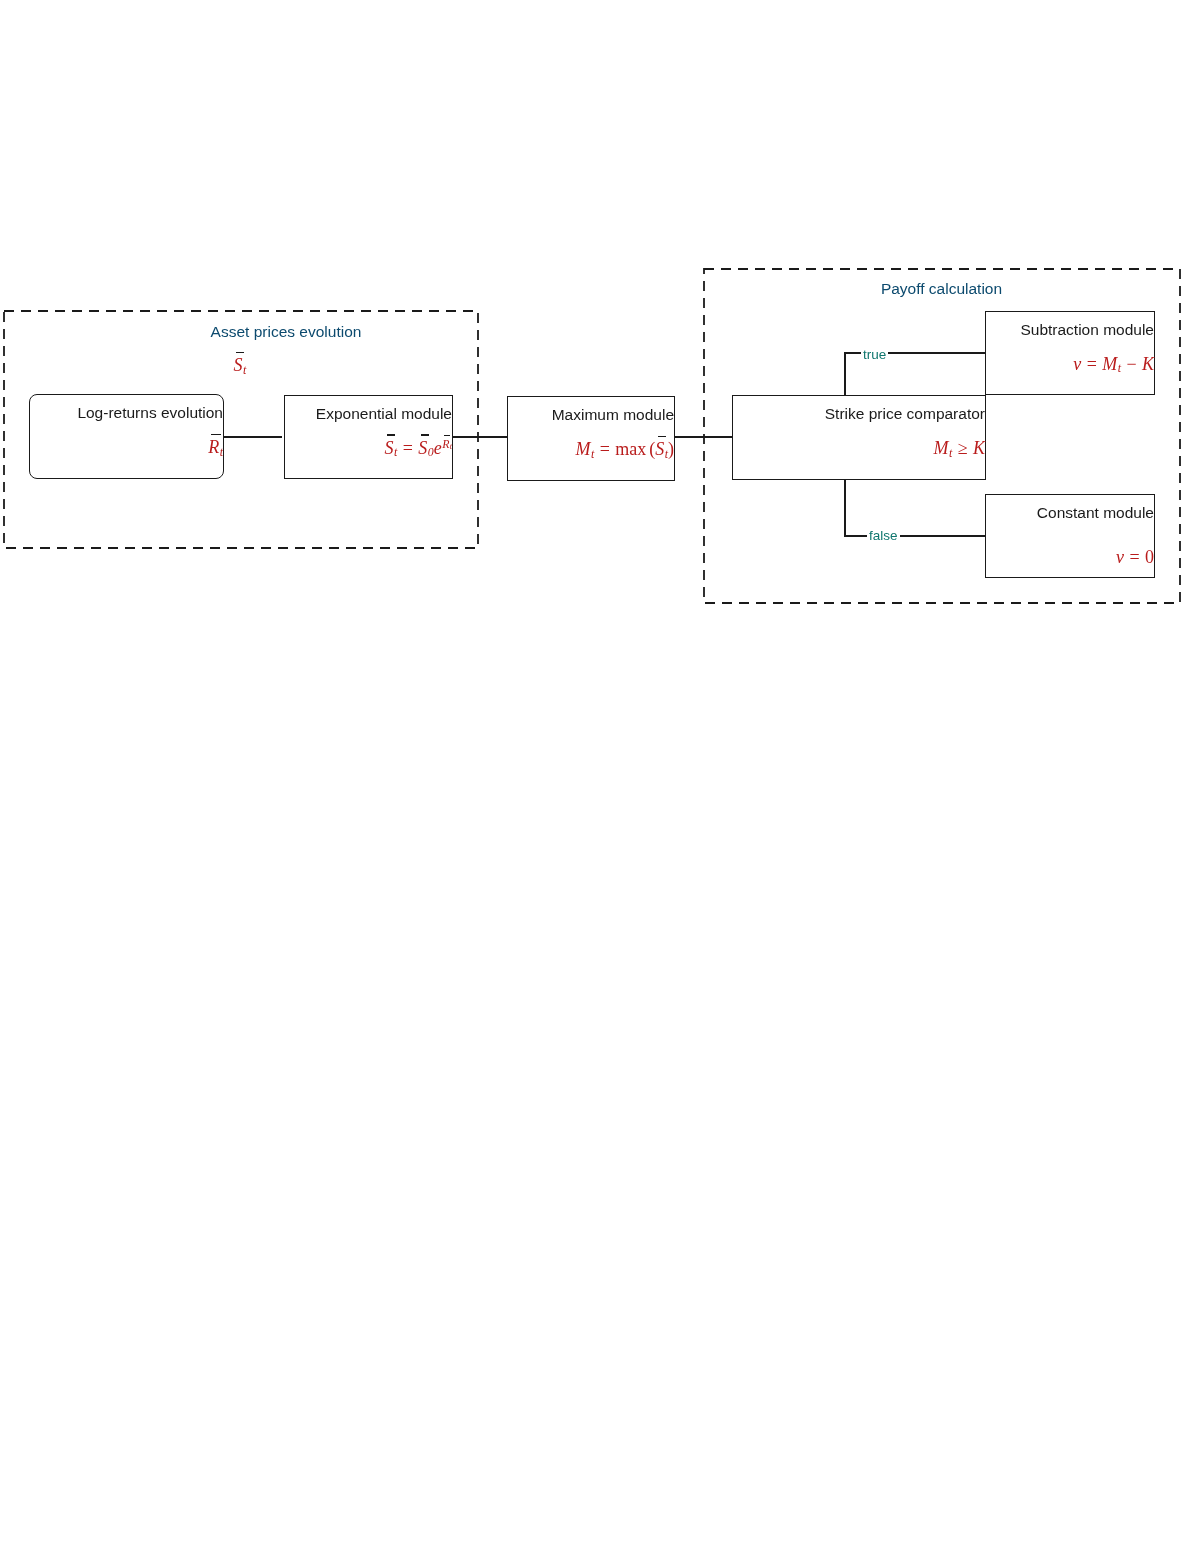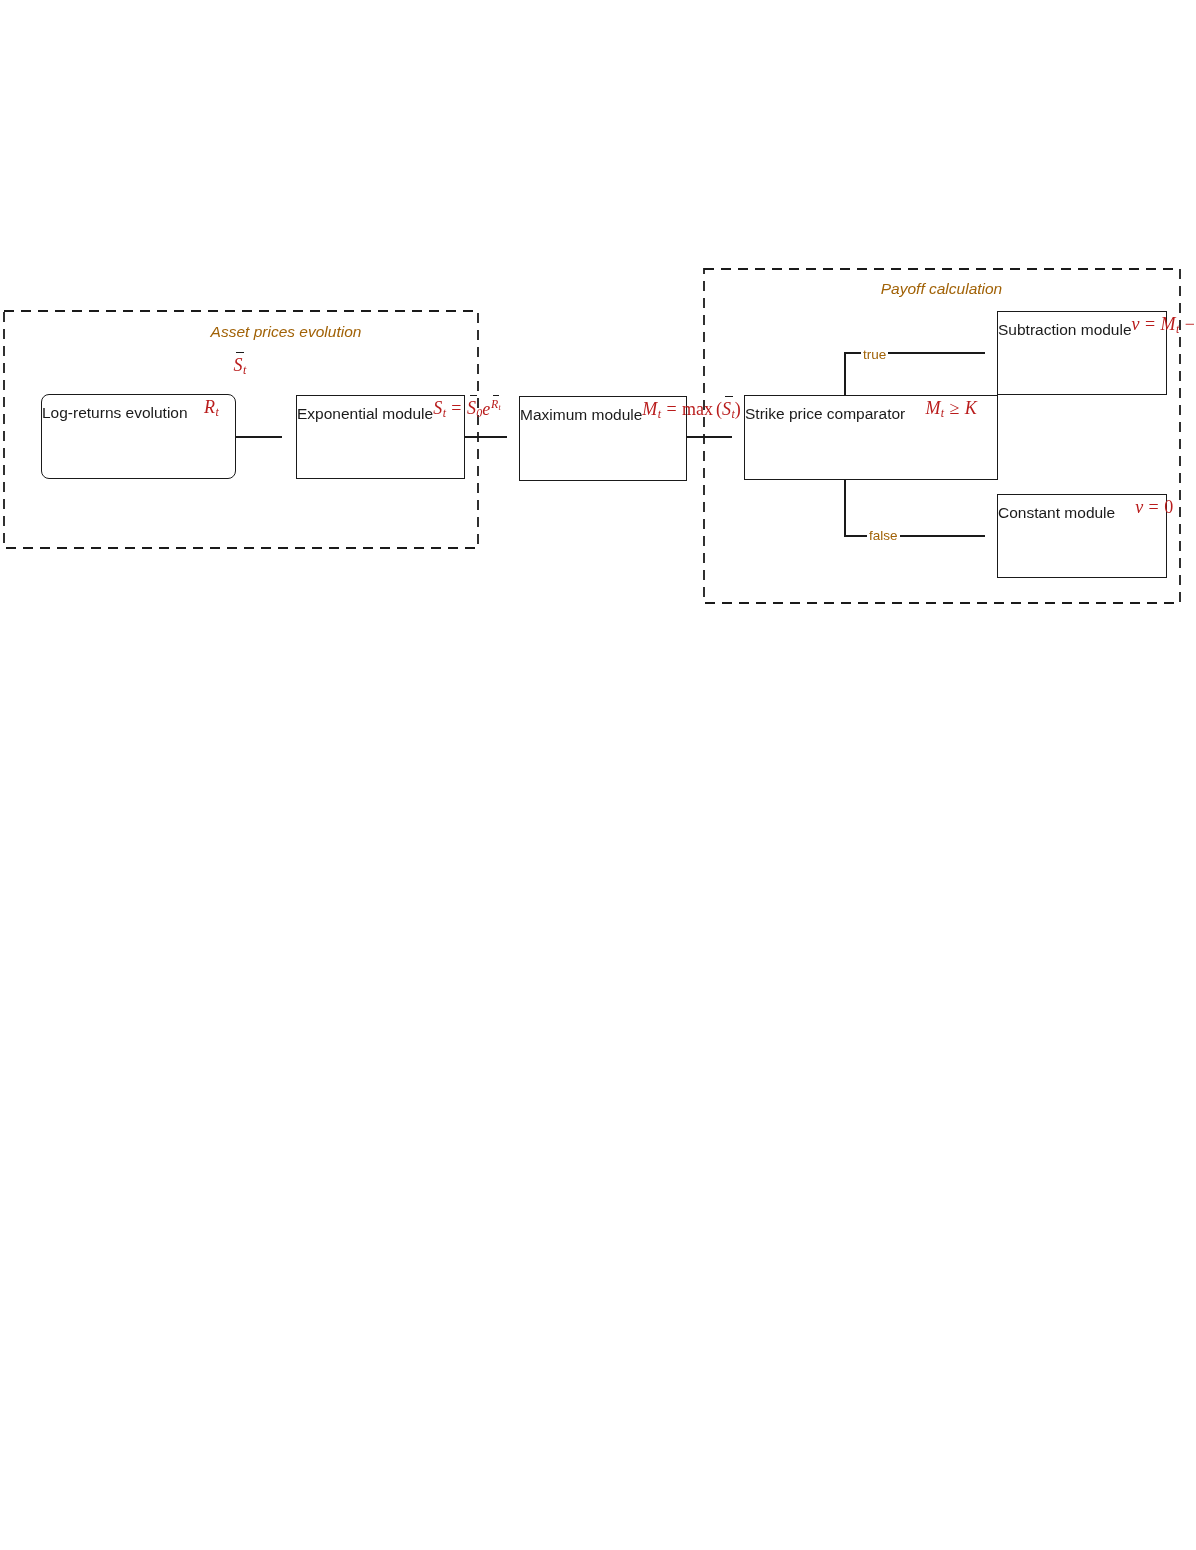--- a/index.html
+++ b/index.html
@@ -2,30 +2,30 @@
 <html><head>
 <meta charset="utf-8">
 <style>
   html,body{margin:0;padding:0;background:#fff;}
   .canvas{
     position:relative;width:1196px;height:1550px;background:#ffffff;
     font-family:"Liberation Sans",sans-serif;color:#1a1a1a;overflow:hidden;
   }
   .dash-layer{position:absolute;left:0;top:0;width:1196px;height:1550px;}
   .group-title{
-    position:absolute;text-align:center;font-size:15.5px;color:#a16207;font-style:italic;
+    position:absolute;text-align:center;font-size:15.5px;color:#0c4a6e;
   }
   .gt-asset{left:3px;top:323px;width:474px;margin-left:46px;}
   .gt-payoff{left:703px;top:280px;width:477px;}
   .group-math{
     position:absolute;left:3px;top:353px;width:474px;text-align:center;
   }
   .node{
     position:absolute;border:1.6px solid #1a1a1a;background:#ffffff;
-    display:flex;flex-direction:row;align-items:flex-start;box-sizing:border-box;margin-left:12px;
+    display:flex;flex-direction:column;align-items:flex-end;box-sizing:border-box;
   }
   .n-log{left:29px;top:394px;width:195px;height:85px;border-radius:8px;}
   .n-exp{left:284px;top:395px;width:169px;height:84px;}
   .n-max{left:507px;top:396px;width:168px;height:85px;}
   .n-cmp{left:732px;top:395px;width:254px;height:85px;}
   .n-sub{left:985px;top:311px;width:170px;height:84px;}
   .n-con{left:985px;top:494px;width:170px;height:84px;gap:20px;}
   .node-title{margin-top:9px;font-size:15.5px;white-space:nowrap;}
   .node-math{flex:1;display:flex;align-items:center;justify-content:center;padding-bottom:5px;}
   
@@ -49,21 +49,21 @@
   .edge.h{height:1.7px;}
   .edge.v{width:1.7px;}
   .e-log-exp{left:224px;top:436px;width:58px;}
   .e-exp-max{left:451px;top:436px;width:56px;}
   .e-max-cmp{left:675px;top:436px;width:57px;}
   .e-true-v{left:844px;top:352px;height:43px;}
   .e-true-h{left:844px;top:352px;width:141px;}
   .e-false-v{left:844px;top:479px;height:57px;}
   .e-false-h{left:844px;top:535px;width:141px;}
   .edge-label{
-    position:absolute;font-size:13.5px;background:#ffffff;padding:0 2px;color:#a16207;
+    position:absolute;font-size:13.5px;background:#ffffff;padding:0 2px;color:#0f766e;
   }
   .lbl-true{left:861px;top:347px;}
   .lbl-false{left:867px;top:528px;}
 </style>
 </head>
 <body>
 
 <div class="canvas">
 
   <svg class="dash-layer" viewBox="0 0 1196 1550" xmlns="http://www.w3.org/2000/svg">

